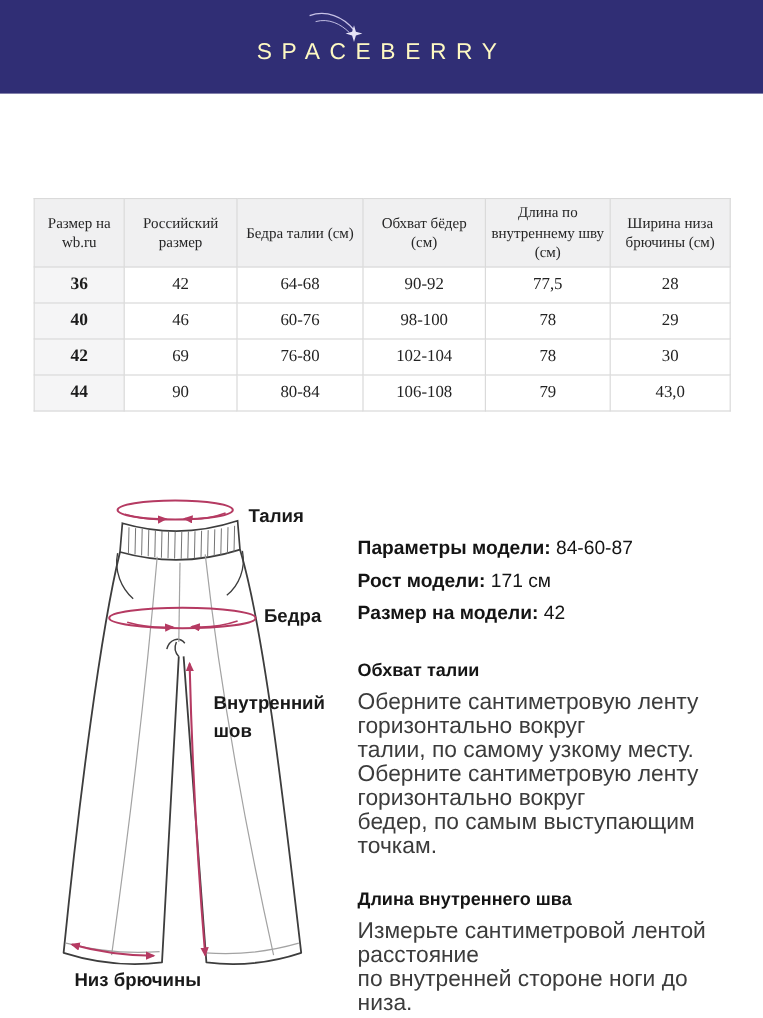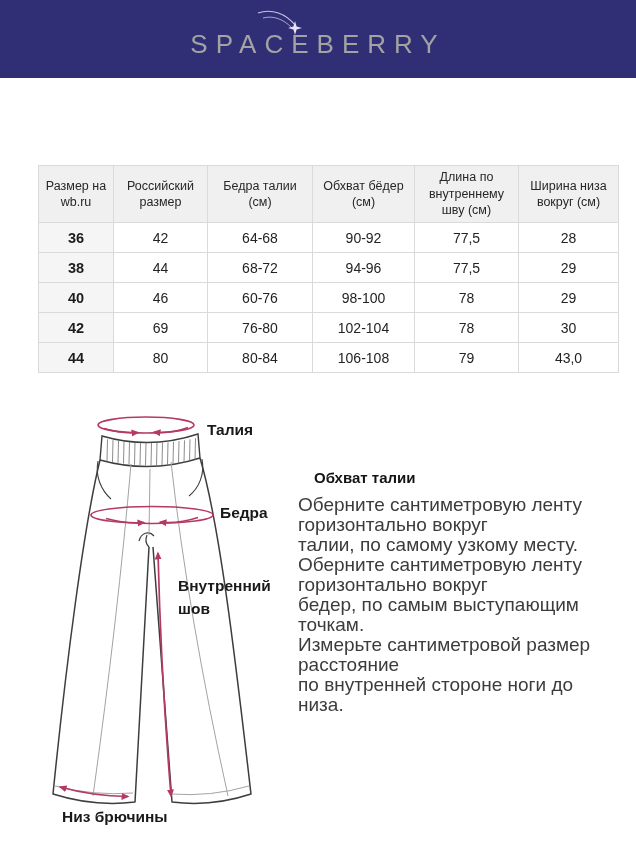--- a/index.html
+++ b/index.html
@@ -7,28 +7,28 @@
     width:636px;height:848px;position:relative;background:#ffffff;
     font-family:"Liberation Sans","DejaVu Sans",sans-serif;
     -webkit-font-smoothing:antialiased;overflow:hidden;
   }
   
   .brand-bar{
     position:absolute;left:0;top:0;width:636px;height:78px;
     background:#302e75;display:flex;align-items:center;justify-content:center;
   }
   .logo-text{
-    color:#a3a3a3;font-size:26px;letter-spacing:8px;font-weight:400;
+    color:#fef9c3;font-size:19px;letter-spacing:8px;font-weight:400;
     margin-top:10px;
   }
   .star-svg{position:absolute;left:254px;top:7px;}
   
   .size-table{
-    position:absolute;left:38px;top:165px;width:580px;
-    border-collapse:collapse;table-layout:fixed;
+    position:absolute;left:28px;top:165px;width:580px;
+    border-collapse:collapse;table-layout:fixed;font-family:Liberation Serif, serif;
   }
   .size-table th,.size-table td{
     border:1px solid #dadada;text-align:center;vertical-align:middle;padding:2px 4px;
   }
   .size-table th{
     background:#f0f0f1;font-weight:400;font-size:12.5px;line-height:1.32;
     color:#272727;height:52px;
   }
   .size-table td{
     font-size:14px;color:#232323;height:25px;background:#ffffff;
@@ -38,21 +38,21 @@
   }
   
   .pants-svg{position:absolute;left:20px;top:405px;}
   .diag-label{font-family:"Liberation Sans","DejaVu Sans",sans-serif;font-size:15.5px;font-weight:700;fill:#191919;}
   
   .info-col{position:absolute;left:298px;top:444px;width:324px;}
   .mi-line{font-size:16px;color:#141414;line-height:27px;white-space:nowrap;}
   .mi-label{font-weight:700;}
   .mi-value{font-weight:400;}
   .section h3{
-    margin:25px 0 9px 16px;font-size:15px;font-weight:700;color:#141414;
+    margin:25px 0 9px 0;font-size:15px;font-weight:700;color:#141414;
   }
   .section p{
     margin:0;font-size:19px;line-height:20px;color:#3c3c3c;white-space:pre-line;
   }
   .model-info{margin-bottom:20px;}
 </style>
 </head>
 <body>
 
 <div class="brand-bar">
@@ -73,59 +73,51 @@
       <col style="width:104px">
       <col style="width:100px">
   </colgroup>
   <thead>
     <tr>
       <th>Размер на wb.ru</th>
       <th>Российский размер</th>
       <th>Бедра талии (см)</th>
       <th>Обхват бёдер (см)</th>
       <th>Длина по внутреннему шву (см)</th>
-      <th>Ширина низа вокруг (см)</th>
+      <th>Ширина низа брючины (см)</th>
     </tr>
   </thead>
   <tbody>
     <tr>
       <td class="rowhead">36</td>
       <td>42</td>
       <td>64-68</td>
       <td>90-92</td>
       <td>77,5</td>
       <td>28</td>
     </tr>
     <tr>
-      <td class="rowhead">38</td>
-      <td>44</td>
-      <td>68-72</td>
-      <td>94-96</td>
-      <td>77,5</td>
-      <td>29</td>
-    </tr>
-    <tr>
       <td class="rowhead">40</td>
       <td>46</td>
       <td>60-76</td>
       <td>98-100</td>
       <td>78</td>
       <td>29</td>
     </tr>
     <tr>
       <td class="rowhead">42</td>
       <td>69</td>
       <td>76-80</td>
       <td>102-104</td>
       <td>78</td>
       <td>30</td>
     </tr>
     <tr>
       <td class="rowhead">44</td>
-      <td>80</td>
+      <td>90</td>
       <td>80-84</td>
       <td>106-108</td>
       <td>79</td>
       <td>43,0</td>
     </tr>
   </tbody>
 </table>
 
 <svg class="pants-svg" width="262" height="440" viewBox="0 0 262 440">
   <defs>
@@ -172,27 +164,42 @@
   </g>
 
   <text class="diag-label" x="187" y="30">Талия</text>
   <text class="diag-label" x="200" y="113">Бедра</text>
   <text class="diag-label" x="158" y="186">Внутренний</text>
   <text class="diag-label" x="158" y="209">шов</text>
   <text class="diag-label" x="42" y="417">Низ брючины</text>
 </svg>
 
 <div class="info-col">
+  <div class="model-info">
+    <div class="mi-line">
+      <span class="mi-label">Параметры модели:</span>
+      <span class="mi-value">84-60-87</span>
+    </div>
+    <div class="mi-line">
+      <span class="mi-label">Рост модели:</span>
+      <span class="mi-value">171 см</span>
+    </div>
+    <div class="mi-line">
+      <span class="mi-label">Размер на модели:</span>
+      <span class="mi-value">42</span>
+    </div>
+  </div>
 
   <div class="section">
     <h3>Обхват талии</h3>
     <p>Оберните сантиметровую ленту горизонтально вокруг
 талии, по самому узкому месту.</p>
   </div>
   <div class="section">
     <p>Оберните сантиметровую ленту горизонтально вокруг
 бедер, по самым выступающим точкам.</p>
   </div>
   <div class="section">
-    <p>Измерьте сантиметровой размер расстояние
+    <h3>Длина внутреннего шва</h3>
+    <p>Измерьте сантиметровой лентой расстояние
 по внутренней стороне ноги до низа.</p>
   </div>
 </div>
 
 </body></html>

